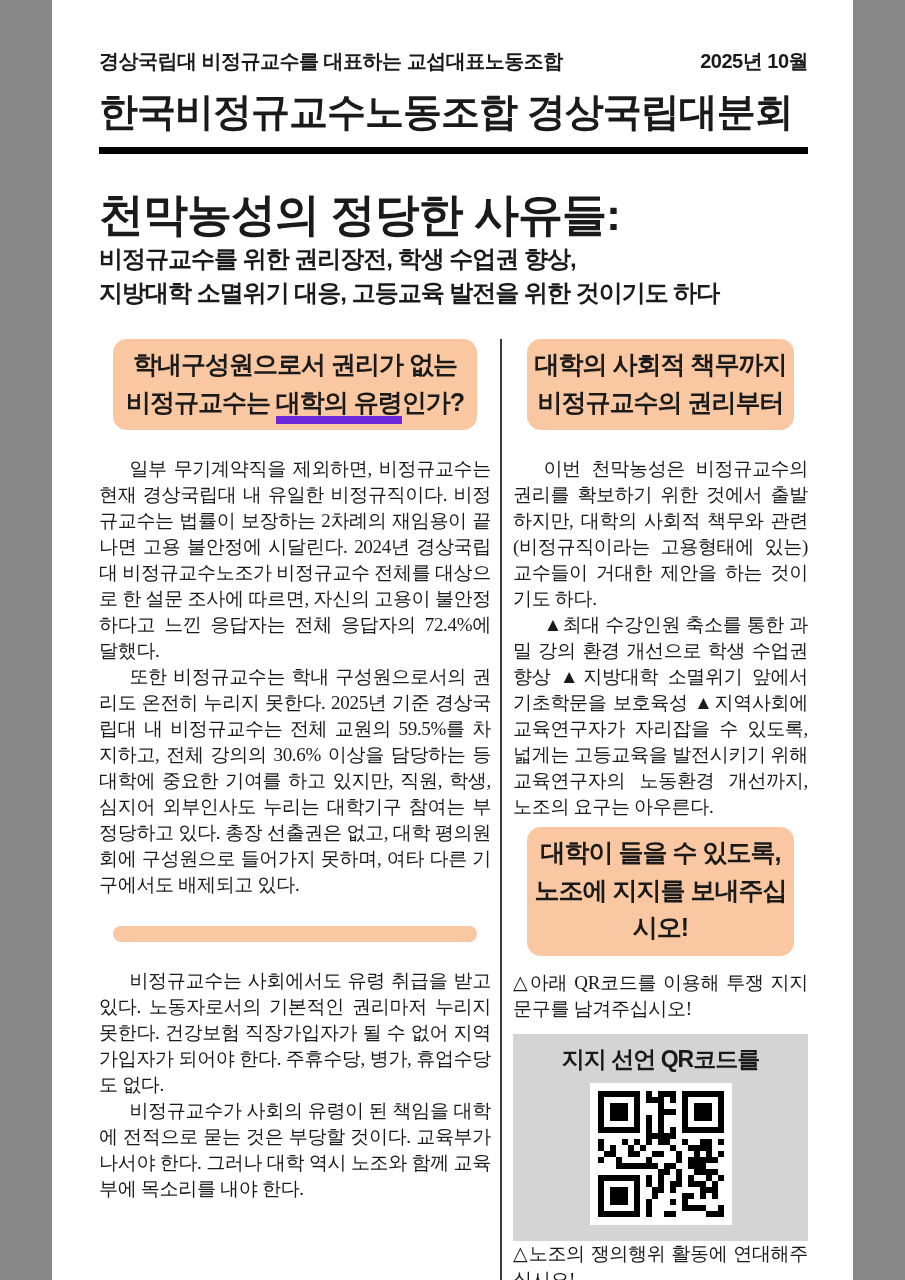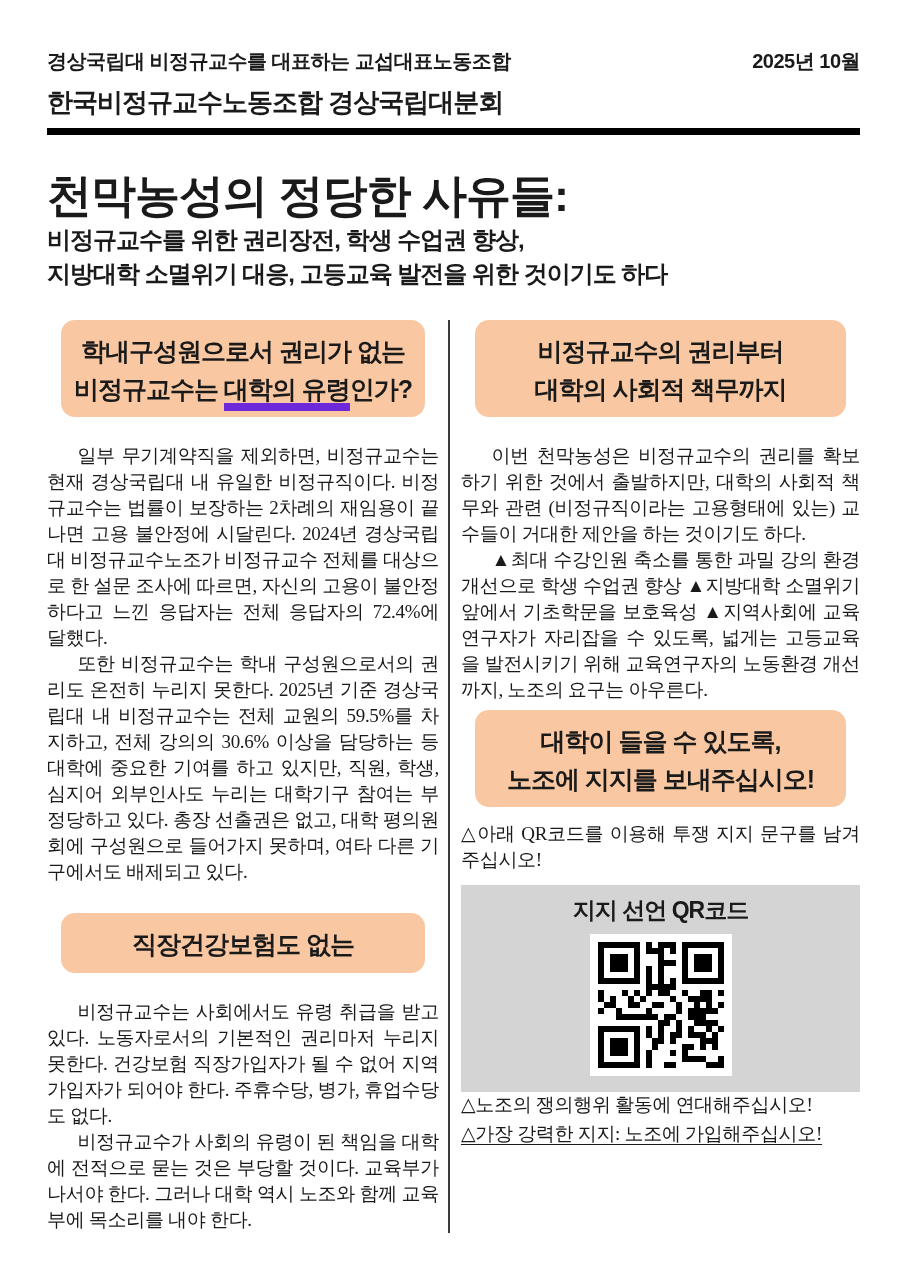--- a/index.html
+++ b/index.html
@@ -1,42 +1,42 @@
 <!DOCTYPE html>
 <html><head>
 <meta charset="utf-8">
 <style>
   * { margin:0; padding:0; box-sizing:border-box; }
   html,body { background:#888; }
   .page{
-    width:905px; height:1280px; background:#ffffff;
+    width:801px; height:1280px; background:#ffffff;
     margin:0 auto; padding:48px 45px 0 47px; overflow:hidden;
     font-family:"Liberation Serif","DejaVu Serif",serif; color:#1a1a1a;
   }
   
   .tagline-row{ display:flex; justify-content:space-between; align-items:baseline;
     font-family:"Liberation Sans","DejaVu Sans",sans-serif; font-weight:bold; font-size:20px; letter-spacing:-0.5px;}
   .masthead{ font-family:"Liberation Sans","DejaVu Sans",sans-serif; font-weight:bold;
-    font-size:26px; letter-spacing:-1px; margin-top:10px; }
+    font-size:39px; letter-spacing:-1px; margin-top:10px; }
   .top-rule{ border:none; border-top:7px solid #000; margin-top:8px; }
   
   .headline{ text-align:left; margin-top:34px; font-family:"Liberation Sans","DejaVu Sans",sans-serif; font-weight:bold; letter-spacing:-1px;}
   .headline .l1{ font-size:45px; line-height:1.2; }
   .headline .l2,.headline .l3{ font-size:24px; line-height:1.4; }
   
   .columns{ display:flex; margin-top:30px; }
   .col-left{ width:392px; }
   .col-divider{ width:2px; background:#3a3a3a; margin:0 11px 0 9px; }
   .col-right{ flex:1; }
   
   .hl-box{
     background:#f9c8a2; border-radius:14px; text-align:center;
     font-family:"Liberation Sans","DejaVu Sans",sans-serif; font-weight:bold;
     font-size:25px; line-height:1.5; letter-spacing:-1px;
-    padding:13px 4px 9px 4px; margin:0 14px;
+    padding:7px 4px 9px 4px; margin:0 14px;
   }
   .hl-box .u{ border-bottom:8px solid #6d28d9; }
   
   .para{
     font-size:19px; line-height:26px; text-align:justify;
     word-break:break-all; text-indent:1.6em; letter-spacing:-0.3px;
   }
   .para.first{ margin-top:26px; }
   .note{ font-size:19px; line-height:26px; letter-spacing:-0.3px; word-break:break-all; text-align:justify;}
   .note.u{ text-decoration:underline; text-underline-offset:4px; }
@@ -78,45 +78,44 @@
 
     <div class="col-left">
       <div class="hl-box">
         <div>학내구성원으로서 권리가 없는</div>
         <div><span>비정규교수는 </span><span class="u">대학의 유령</span><span>인가?</span></div>
       </div>
       <p class="para first">일부 무기계약직을 제외하면, 비정규교수는 현재 경상국립대 내 유일한 비정규직이다. 비정규교수는 법률이 보장하는 2차례의 재임용이 끝나면 고용 불안정에 시달린다. 2024년 경상국립대 비정규교수노조가 비정규교수 전체를 대상으로 한 설문 조사에 따르면, 자신의 고용이 불안정하다고 느낀 응답자는 전체 응답자의 72.4%에 달했다.</p>
       <p class="para">또한 비정규교수는 학내 구성원으로서의 권리도 온전히 누리지 못한다. 2025년 기준 경상국립대 내 비정규교수는 전체 교원의 59.5%를 차지하고, 전체 강의의 30.6% 이상을 담당하는 등 대학에 중요한 기여를 하고 있지만, 직원, 학생, 심지어 외부인사도 누리는 대학기구 참여는 부정당하고 있다. 총장 선출권은 없고, 대학 평의원회에 구성원으로 들어가지 못하며, 여타 다른 기구에서도 배제되고 있다.</p>
 
       <div class="hl-box mt28">
-        <div>직장건강보험도 없는</div>
       </div>
       <p class="para first">비정규교수는 사회에서도 유령 취급을 받고 있다. 노동자로서의 기본적인 권리마저 누리지 못한다. 건강보험 직장가입자가 될 수 없어 지역가입자가 되어야 한다. 주휴수당, 병가, 휴업수당도 없다.</p>
       <p class="para">비정규교수가 사회의 유령이 된 책임을 대학에 전적으로 묻는 것은 부당할 것이다. 교육부가 나서야 한다. 그러나 대학 역시 노조와 함께 교육부에 목소리를 내야 한다.</p>
     </div>
 
     <div class="col-divider"></div>
 
     <div class="col-right">
       <div class="hl-box">
+        <div>대학의 사회적 책무까지</div>
         <div>비정규교수의 권리부터</div>
-        <div>대학의 사회적 책무까지</div>
       </div>
       <p class="para first">이번 천막농성은 비정규교수의 권리를 확보하기 위한 것에서 출발하지만, 대학의 사회적 책무와 관련 (비정규직이라는 고용형태에 있는) 교수들이 거대한 제안을 하는 것이기도 하다.</p>
       <p class="para">▲최대 수강인원 축소를 통한 과밀 강의 환경 개선으로 학생 수업권 향상 ▲지방대학 소멸위기 앞에서 기초학문을 보호육성 ▲지역사회에 교육연구자가 자리잡을 수 있도록, 넓게는 고등교육을 발전시키기 위해 교육연구자의 노동환경 개선까지, 노조의 요구는 아우른다.</p>
 
       <div class="hl-box mt22">
         <div>대학이 들을 수 있도록,</div>
         <div>노조에 지지를 보내주십시오!</div>
       </div>
 
       <p class="note mt14">△아래 QR코드를 이용해 투쟁 지지 문구를 남겨주십시오!</p>
 
       <div class="qr-panel">
-        <div class="qr-panel-title">지지 선언 QR코드</div>
+        <div class="qr-panel-title">지지 선언 QR코드를</div>
         <div class="qr-wrap">
           <div class="qr-grid">
               <div class="on"></div>
               <div class="on"></div>
               <div class="on"></div>
               <div class="on"></div>
               <div class="on"></div>
               <div class="on"></div>
               <div class="on"></div>
               <div></div>

